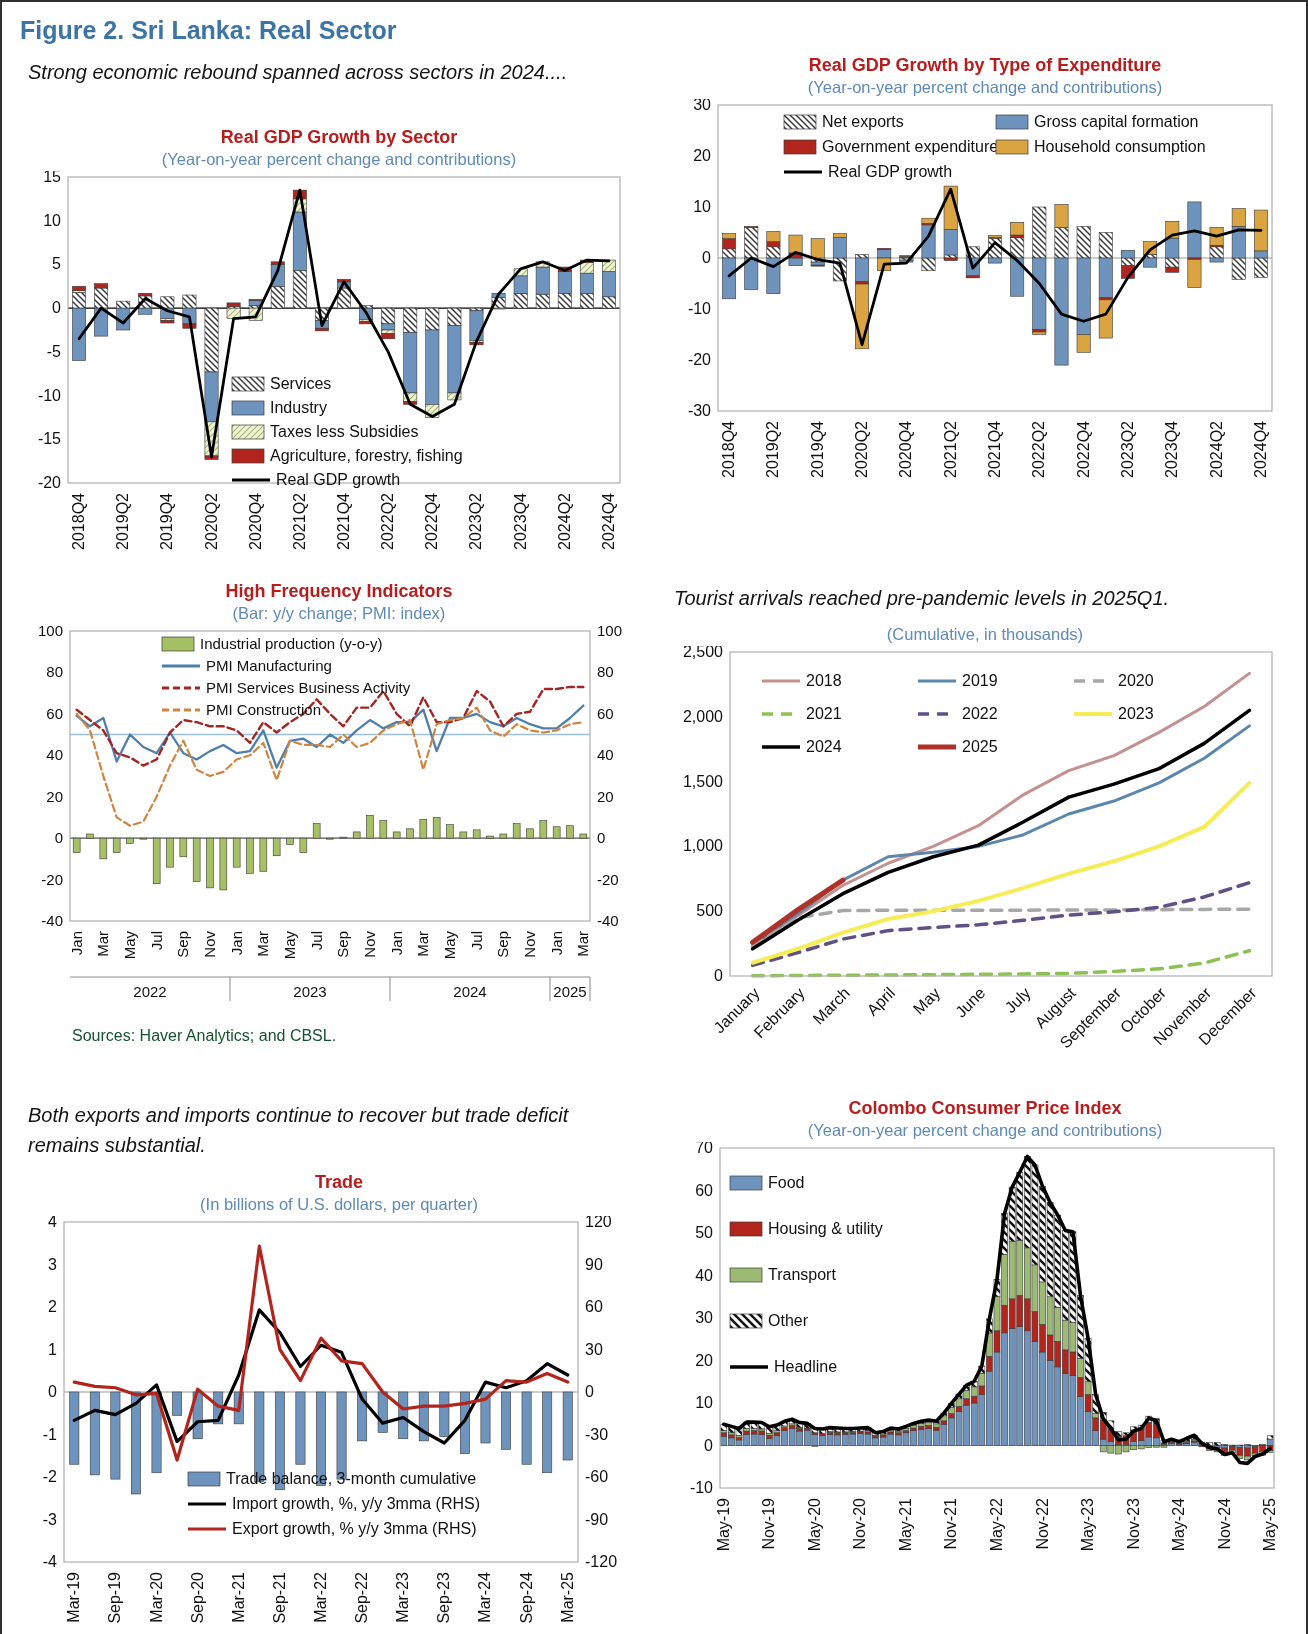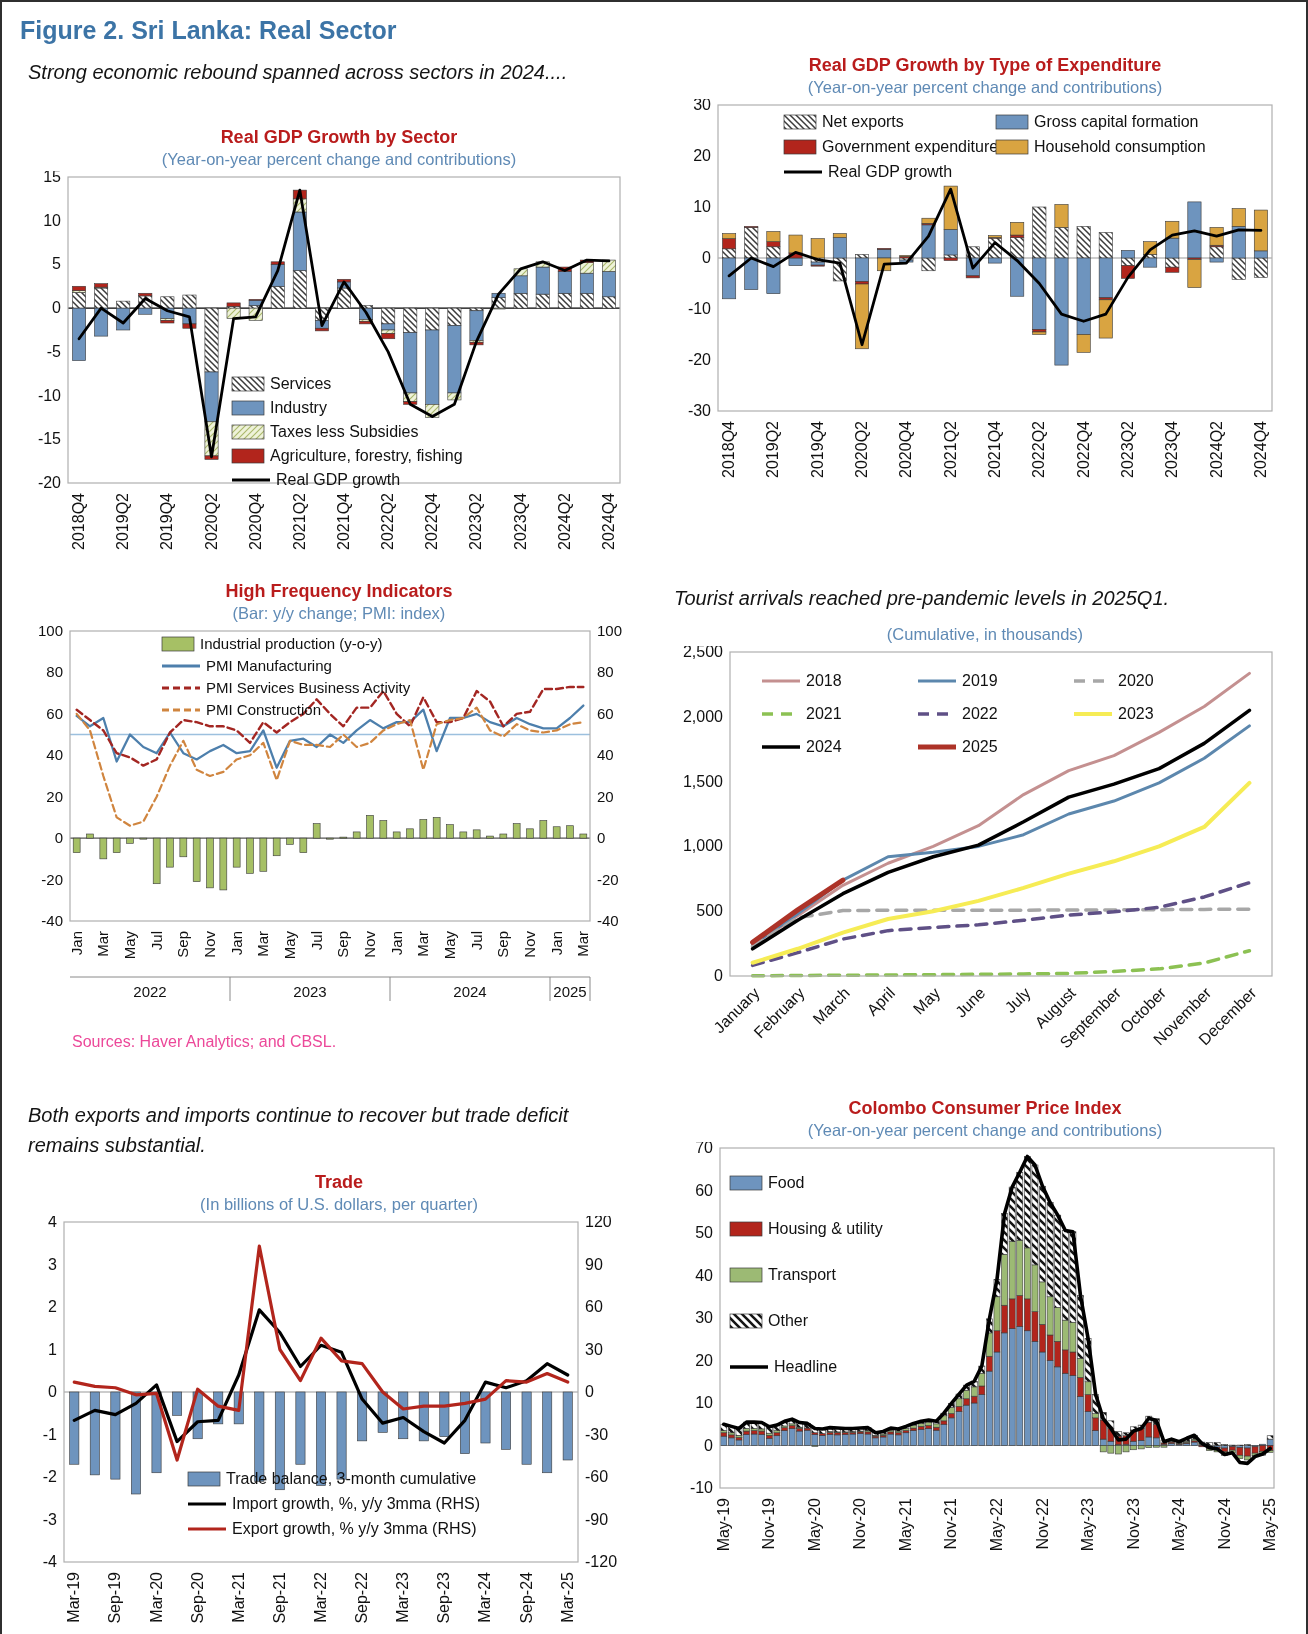--- a/index.html
+++ b/index.html
@@ -7,21 +7,21 @@
           box-shadow:4px 4px 0 #8f8f8f;padding:10px 18px 10px;background:#fff;}
   h1{margin:4px 0 10px;text-align:left;font-size:25px;color:#3c74a6;font-weight:bold;}
   .grid{display:grid;grid-template-columns:1fr 1fr;column-gap:24px;row-gap:6px;}
   .panel{overflow:hidden;}
   .cap{font-style:italic;font-size:20px;line-height:1.5;margin:2px 8px 6px;color:#141414;}
   .cap.r1{min-height:64px}
   .cap.r2{min-height:36px}
   .cap.r3{min-height:66px}
   .ctitle{font-size:18px;font-weight:bold;color:#b91c1c;margin:0 0 2px;padding-left:16px;text-align:center;}
   .csub{font-size:16.5px;color:#5f8ab5;margin:0 0 2px;padding-left:16px;text-align:center;}
-  .note{font-size:16px;color:#ec4899;padding-left:52px;margin-top:12px;}
+  .note{font-size:16px;color:#14532d;padding-left:52px;margin-top:6px;}
   svg{display:block}
   svg text{font-family:"Liberation Sans",sans-serif;fill:#111;}
 </style>
 </head>
 <body>
 
 <div class="figure">
   <h1>Figure 2. Sri Lanka: Real Sector</h1>
 
   <div class="grid">

